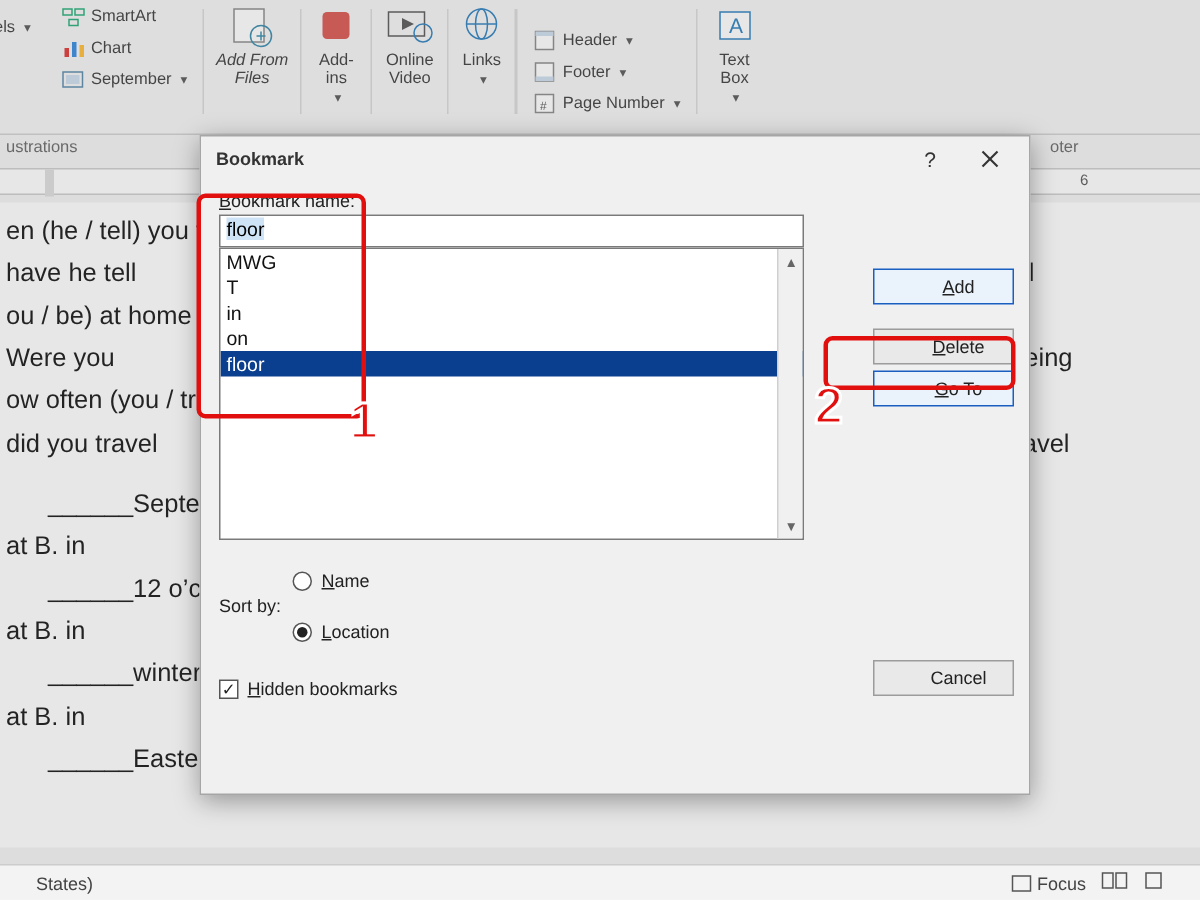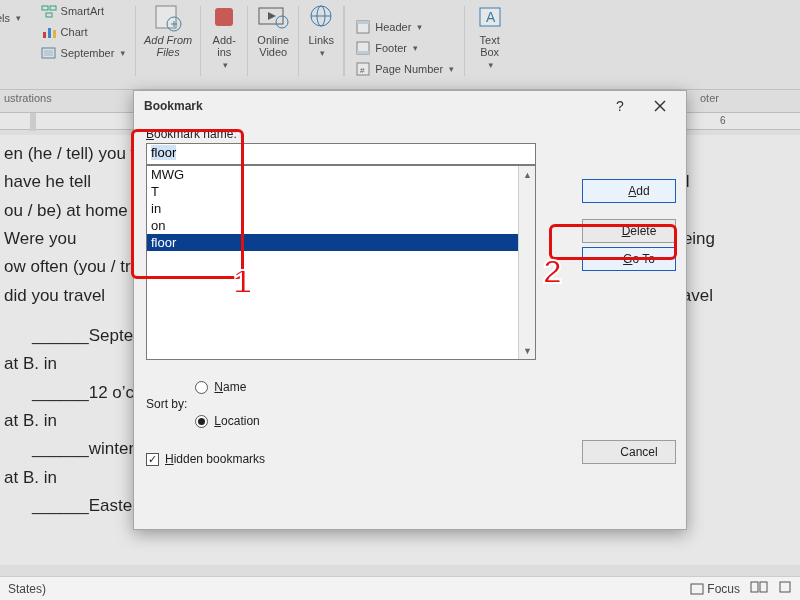--- a/index.html
+++ b/index.html
@@ -84,21 +84,21 @@
 
   
   .callout { position:absolute; border:3px solid #e20f0f; border-radius:6px; pointer-events:none; }
   .call1 { left:131px; top:129px; width:113px; height:150px; }
   .call2 { left:549px; top:224px; width:128px; height:36px; }
   .num { position:absolute; font-family: Arial Black, Arial, sans-serif; font-weight:900; font-size:34px; color:#e20f0f; -webkit-text-stroke:2px #fff; text-shadow:0 0 2px #fff;}
   .num1 { left:233px; top:262px; }
   .num2 { left:543px; top:252px; }
 
   
-  .status { position:absolute; left:0; bottom:0; width:800px; height:24px; background:#f3f3f3; border-top:1px solid #ccc; font-size:12px; color:#444; display:flex; align-items:center; padding:0 8px; gap:14px;}
+  .status { position:absolute; left:0; bottom:0; width:800px; height:24px; background:#f3f3f3; border-top:1px solid #ccc; font-size:12px; color:#444; display:flex; align-items:center; padding:0 24px; gap:14px;}
   .status .right { margin-left:auto; display:flex; gap:10px; align-items:flex-end;}
   .caret { font-size:9px; color:#555; margin-left:2px;}
 </style>
 </head>
 <body>
 
 <div class="ribbon">
   <div class="ribbon-group" style="margin-left:-14px; margin-top:2px;">
     <div class="ribbon-col">
       <div style="height:4px;"></div>

